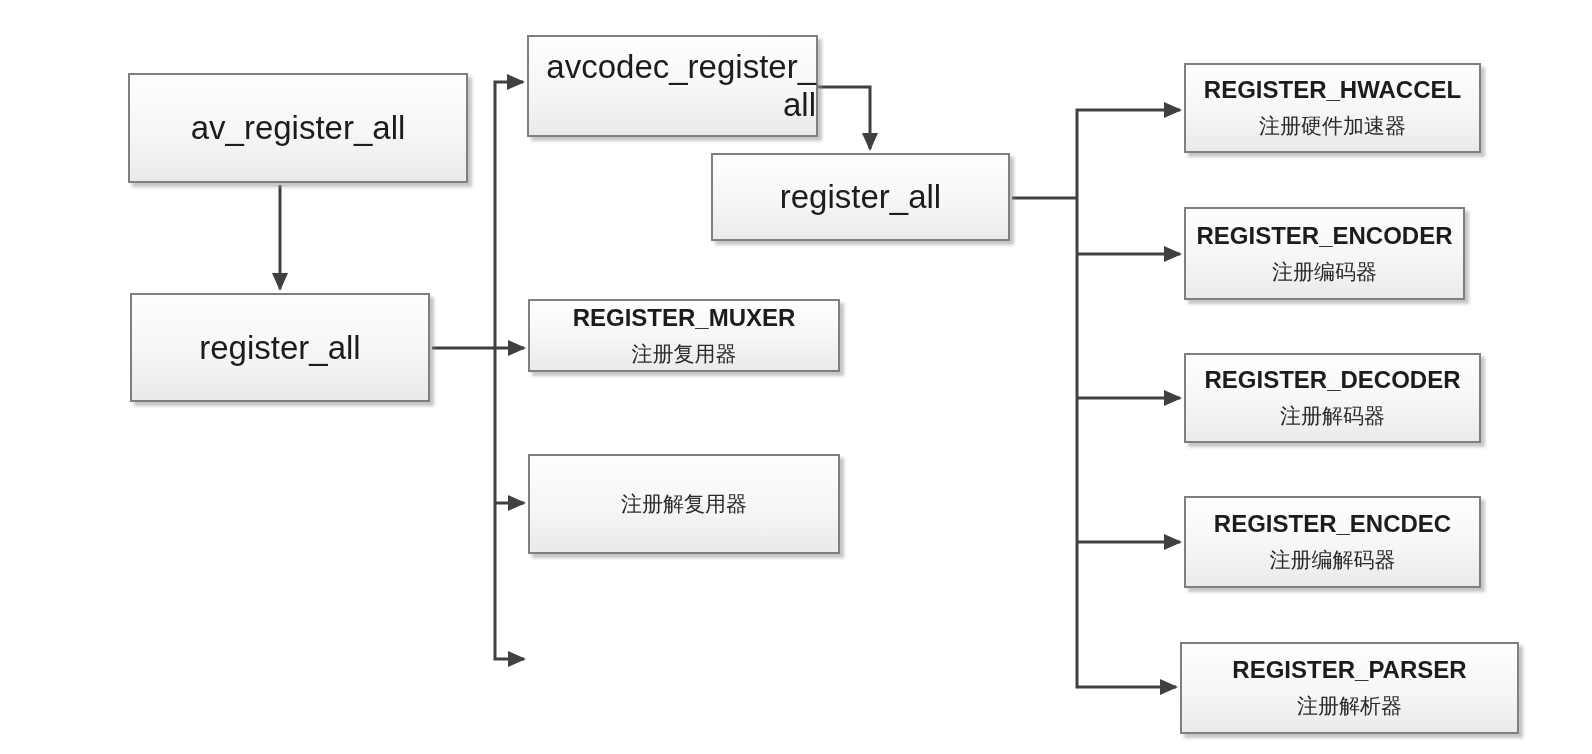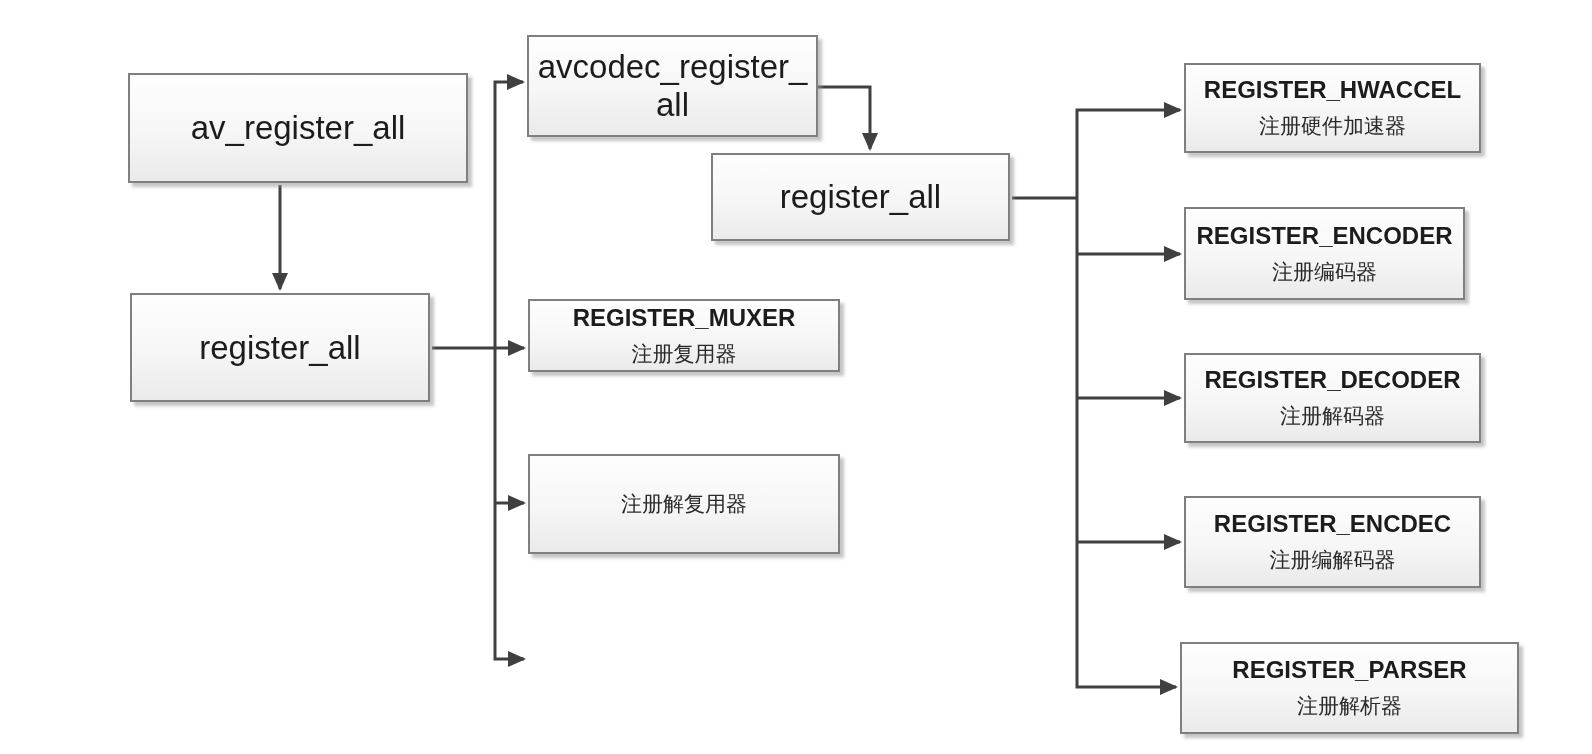--- a/index.html
+++ b/index.html
@@ -36,21 +36,21 @@
     color: #1c1c1c;
   }
   .fn-label {
     font-size: 33px;
     line-height: 38px;
     color: #1c1c1c;
   }
   .wrap-label {
     width: 100%;
     word-break: break-all;
-    text-align: center;
+    text-align: right;
   }
   .macro-label {
     font-size: 24px;
     font-weight: 700;
     line-height: 37px;
     color: #1c1c1c;
   }
   .cn-label {
     font-size: 21px;
     line-height: 37px;

